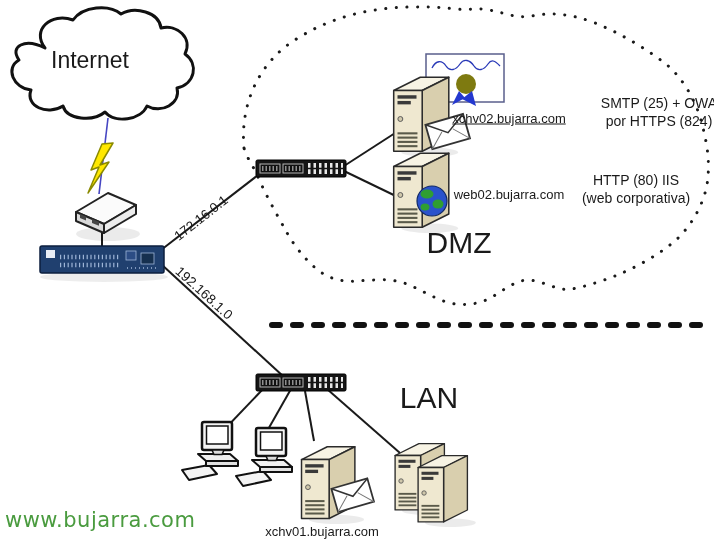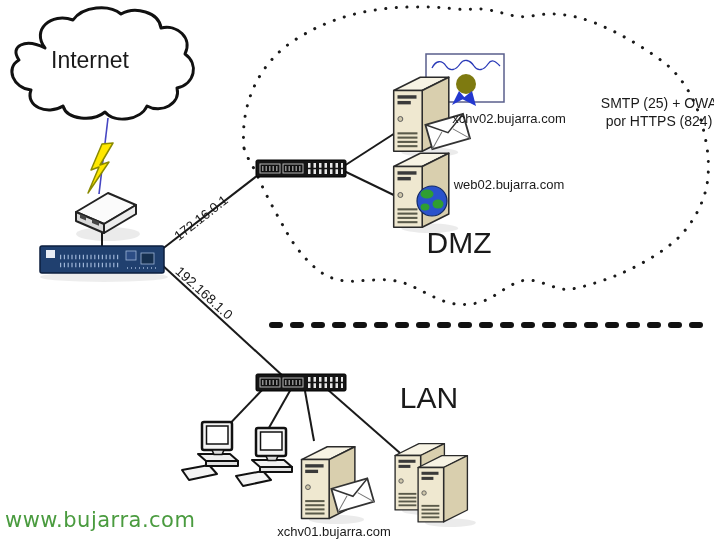--- a/index.html
+++ b/index.html
@@ -161,37 +161,41 @@
     <use href="#tower" transform="translate(413,442) scale(0.85)"></use>
   </g>
 </svg>
 
 <div class="lbl internet-lbl" style="left:90px;top:60px;">Internet</div>
 
 <div class="lbl rot-wan" style="left:201px;top:218px;">172.16.0.1</div>
 
 <div class="lbl rot-lan" style="left:204px;top:293px;">192.168.1.0</div>
 
-<div class="lbl" style="left:509px;top:118px;">
+<div class="lbl" style="left:509px;top:118px;text-decoration:underline;">
   <span class="ln">xchv02.bujarra.com</span>
 </div>
 
 <div class="lbl svc" style="left:659px;top:112px;">
   <span class="ln">SMTP (25) + OWA</span>
   <span class="ln">por HTTPS (824)</span>
 </div>
 
-<div class="lbl" style="left:509px;top:184px;">
+<div class="lbl" style="left:509px;top:194px;">
   <span class="ln">web02.bujarra.com</span>
 </div>
 
+<div class="lbl svc" style="left:636px;top:189px;">
+  <span class="ln">HTTP (80) IIS</span>
+  <span class="ln">(web corporativa)</span>
+</div>
 
 <div class="lbl big" style="left:429px;top:398px;">LAN</div>
 
 <div class="lbl big" style="left:459px;top:243px;">DMZ</div>
 
-<div class="lbl" style="left:334px;top:531px;">
+<div class="lbl" style="left:322px;top:531px;">
   <span class="ln">xchv01.bujarra.com</span>
 </div>
 
 <div class="lbl" id="watermark">www.bujarra.com</div>
 
 </div>
 
 </body></html>

